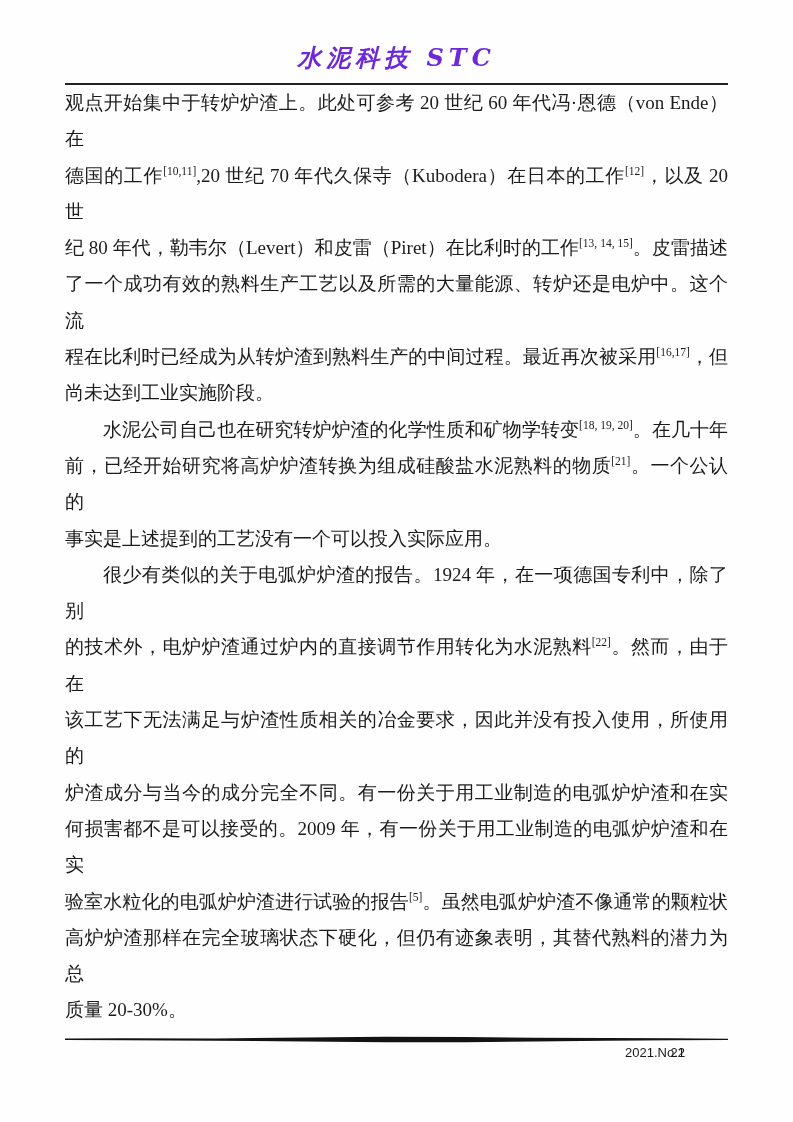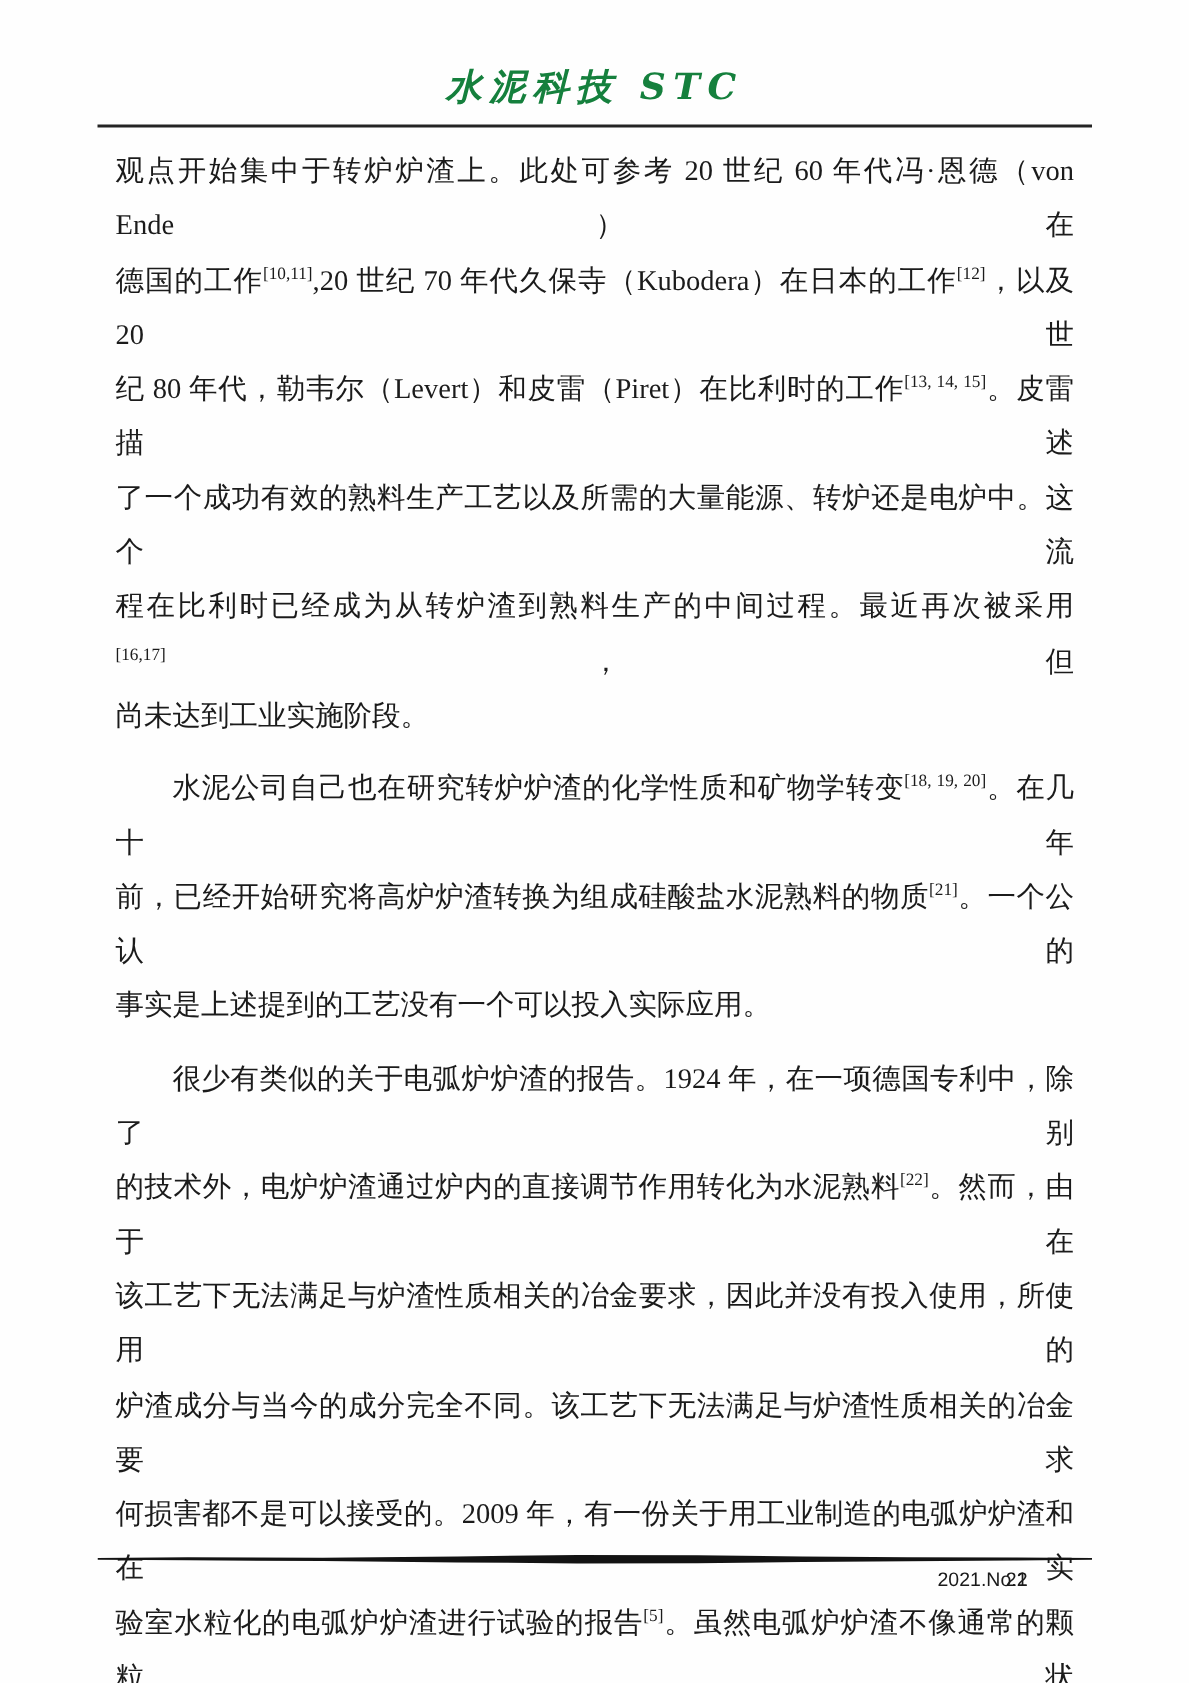--- a/index.html
+++ b/index.html
@@ -15,36 +15,36 @@
 
   .journal-title {
     position: absolute;
     top: 42px; left: 65px; width: 663px;
     text-align: center;
     font-family: "DejaVu Serif", serif;
     font-style: italic;
     font-weight: 600;
     font-size: 24px;
     letter-spacing: 5px;
-    color: #15803d;
+    color: #6d28d9;
     white-space: nowrap;
   }
   .header-rule {
     position: absolute;
     top: 83px; left: 65px; width: 663px;
     border-top: 2px solid #242424;
   }
 
   .doc-body {
     position: absolute;
     top: 85px; left: 65px; width: 663px;
     font-size: 19px;
     line-height: 36.3px;
   }
-  .paragraph { margin: 12px; }
+  .paragraph { margin: 0; }
   .text-line {
     text-align: justify;
     text-align-last: justify;
     white-space: normal;
   }
   .text-line.last { text-align-last: left; }
   .text-line.indent { text-indent: 38px; }
 
   sup {
     font-size: 11.5px;
@@ -96,21 +96,21 @@
       </div>
       <div class="paragraph">
         <div class="text-line indent">水泥公司自己也在研究转炉炉渣的化学性质和矿物学转变<sup>[18, 19, 20]</sup>。在几十年</div>
         <div class="text-line">前，已经开始研究将高炉炉渣转换为组成硅酸盐水泥熟料的物质<sup>[21]</sup>。一个公认的</div>
         <div class="text-line last">事实是上述提到的工艺没有一个可以投入实际应用。</div>
       </div>
       <div class="paragraph">
         <div class="text-line indent">很少有类似的关于电弧炉炉渣的报告。1924 年，在一项德国专利中，除了别</div>
         <div class="text-line">的技术外，电炉炉渣通过炉内的直接调节作用转化为水泥熟料<sup>[22]</sup>。然而，由于在</div>
         <div class="text-line">该工艺下无法满足与炉渣性质相关的冶金要求，因此并没有投入使用，所使用的</div>
-        <div class="text-line">炉渣成分与当今的成分完全不同。该工艺下无法满足与炉渣性质相关的冶金要求</div>
+        <div class="text-line">炉渣成分与当今的成分完全不同。有一份关于用工业制造的电弧炉炉渣和在实</div>
         <div class="text-line">何损害都不是可以接受的。2009 年，有一份关于用工业制造的电弧炉炉渣和在实</div>
         <div class="text-line">验室水粒化的电弧炉炉渣进行试验的报告<sup>[5]</sup>。虽然电弧炉炉渣不像通常的颗粒状</div>
         <div class="text-line">高炉炉渣那样在完全玻璃状态下硬化，但仍有迹象表明，其替代熟料的潜力为总</div>
         <div class="text-line last">质量 20-30%。</div>
       </div>
     </div>
 
   <svg class="footer-rule" viewBox="0 0 663 7" preserveAspectRatio="none">
     <polygon fill="#131313" points="
       0,2.6 60,2.2 150,2.5 240,1.6 320,0.7 400,0.9 470,1.7 540,2.1 610,2.3 663,2.7

